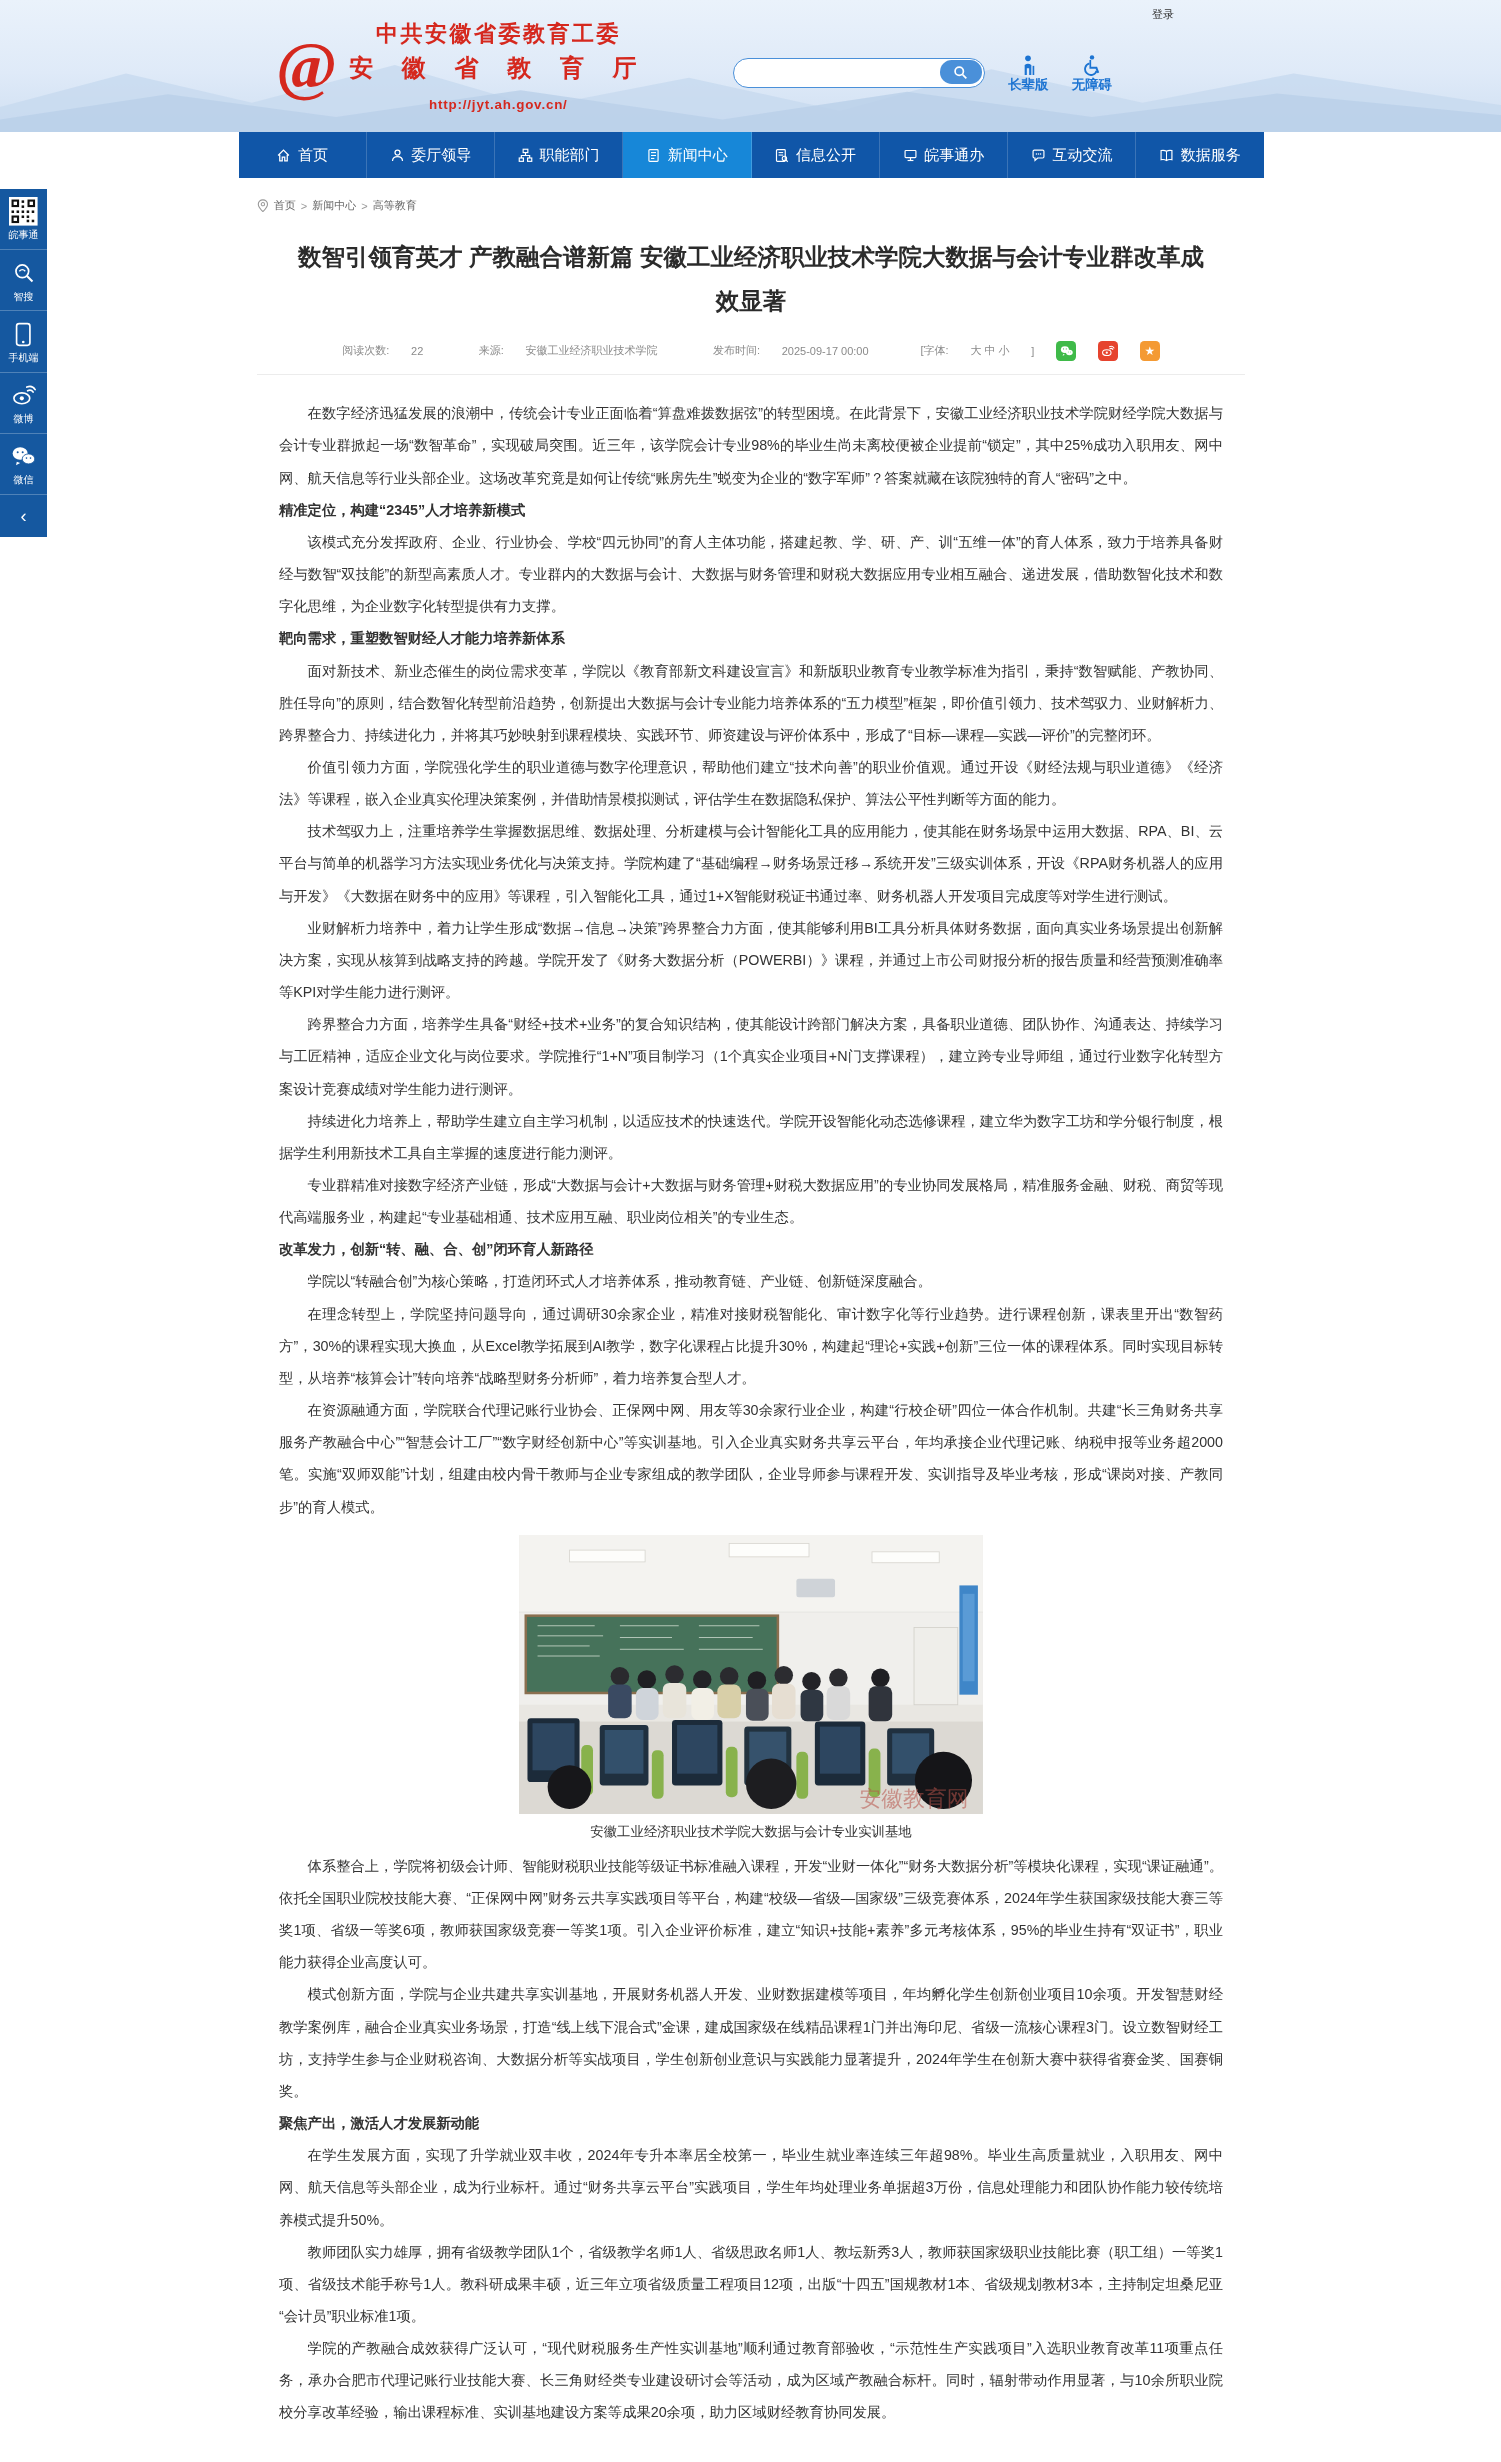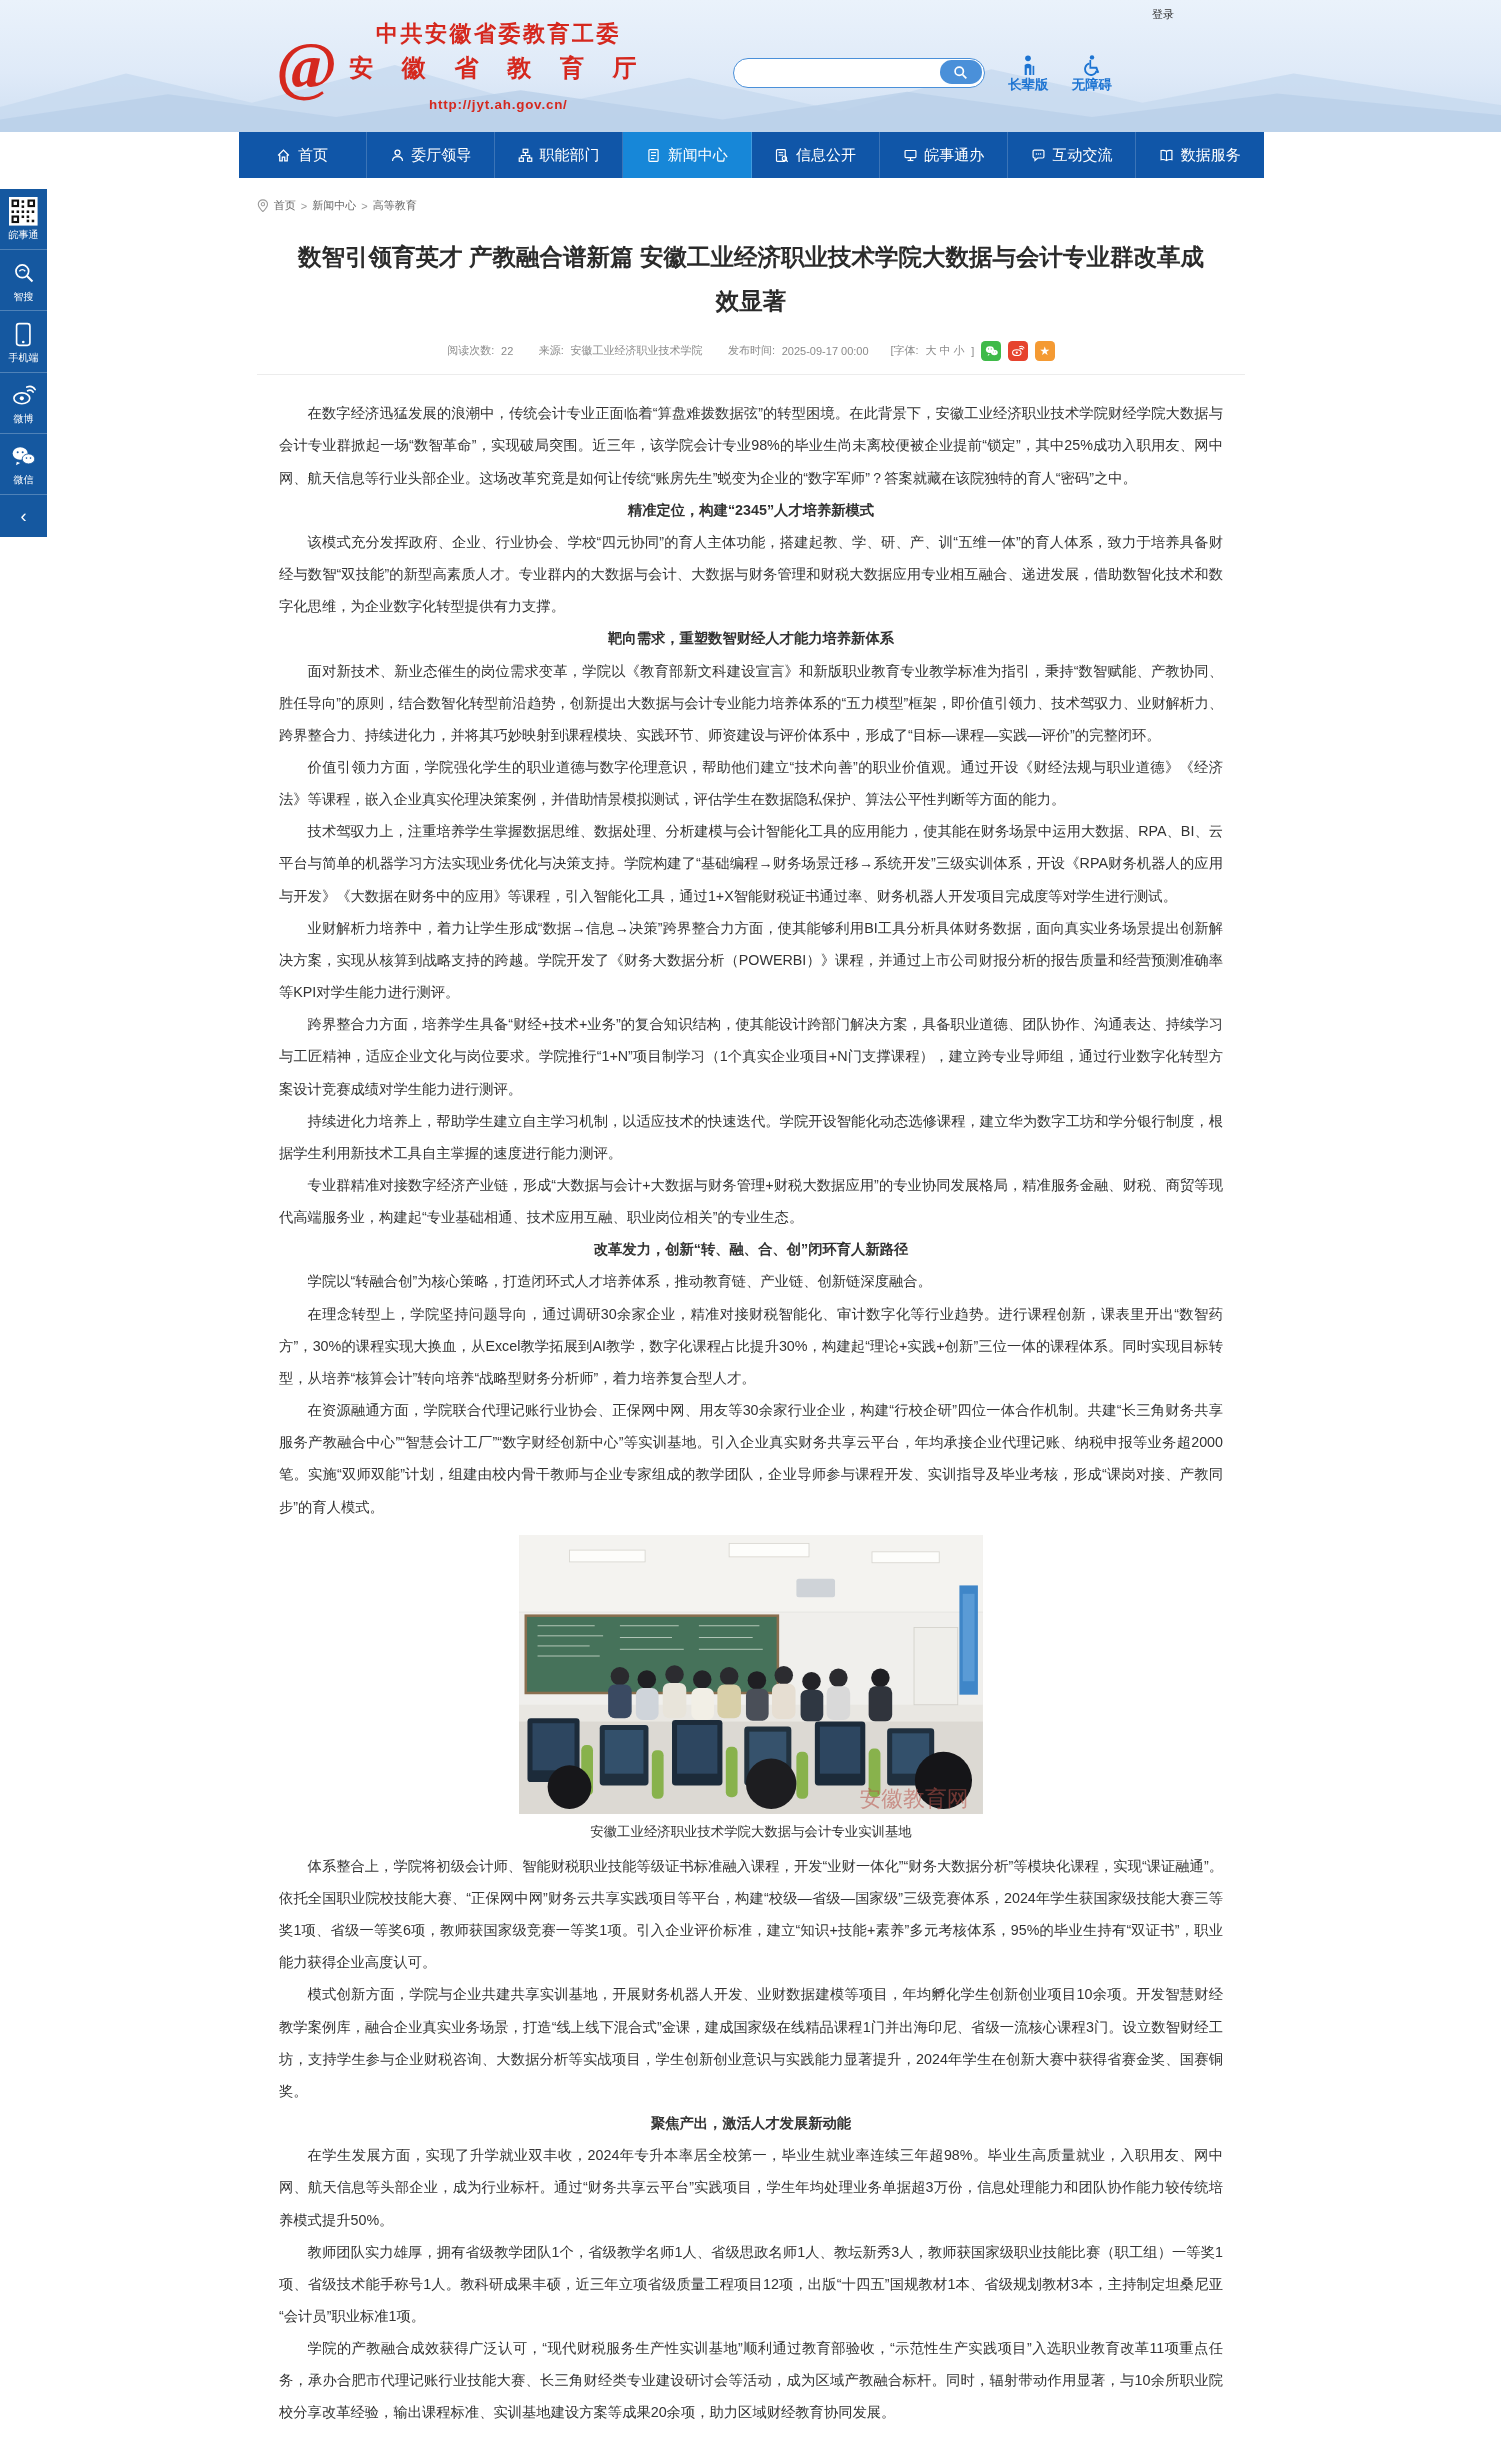--- a/index.html
+++ b/index.html
@@ -49,31 +49,31 @@
   .side-item .sl { display:block; margin-top:2.5px; }
   .side-collapse { padding:10px 0; text-align:center; color:#fff; font-size:18.5px; cursor:pointer; }
   
   .container { width:1008px; margin:0 auto; background:#fff; padding-bottom:23.5px; }
   .breadcrumb { padding:20px 10px 8.4px; font-size:11px; color:#666; display:flex; align-items:center; }
   .breadcrumb .bc { cursor:pointer; }
   .breadcrumb .sep { margin:0 5px; color:#999; }
   .article-title { font-size:23.5px; font-weight:bold; color:#2b2b2b; text-align:center; line-height:1.9;
                    padding:13.4px 42px 5px; }
   .meta-row { text-align:center; font-size:11px; color:#8a8a8a; padding:11.8px 0 13.4px;
-              display:flex; align-items:center; justify-content:center; }
+              display:flex; align-items:center; justify-content:center;gap:15px; }
   .meta-row span { margin:0 3.4px; }
   .share-ic { width:20px; height:20px; border-radius:4.2px; display:inline-flex; align-items:center;
               justify-content:center; margin-left:5px; cursor:pointer; color:#fff; font-size:11.8px; }
   .share-wechat { background:#3fba49; }
   .share-weibo  { background:#e6432e; }
   .share-fav    { background:#f49a33; }
   .meta-divider { border-bottom:0.8px solid #ececec; margin:0 10px; }
   .article-body { padding:22px 32px 0; font-size:14.3px; line-height:2.25; color:#333; }
   .article-body p.para { text-indent:2em; text-align:justify; }
-  .article-body p.subhead { text-align:center; font-weight:bold; text-indent:0; }
+  .article-body p.subhead { font-weight:bold; text-indent:0; }
   .figure { text-align:center; margin:11.8px 0 3.4px; }
   .photo { width:464px; height:279px; margin:0 auto; display:block; }
   .figcap { text-align:center; font-size:13.4px; color:#333; line-height:2.2; margin-bottom:3.4px; }
 </style>
 </head>
 <body>
 
 <div class="banner">
   <svg class="mountains" viewBox="0 0 1788 110" preserveAspectRatio="none">
     <path d="M0,80 L150,40 L300,75 L470,30 L640,80 L820,45 L1000,85 L1180,35 L1360,75 L1540,40 L1788,78 L1788,110 L0,110 Z" fill="#c7d9ef" opacity="0.8"></path>

